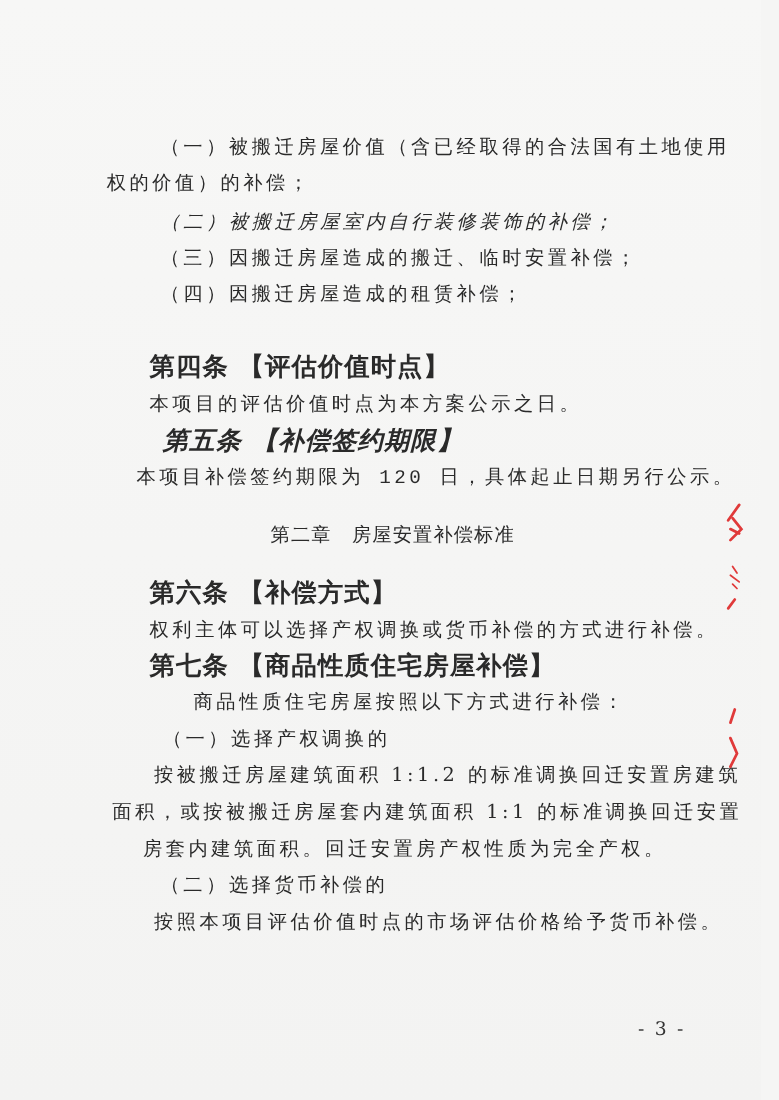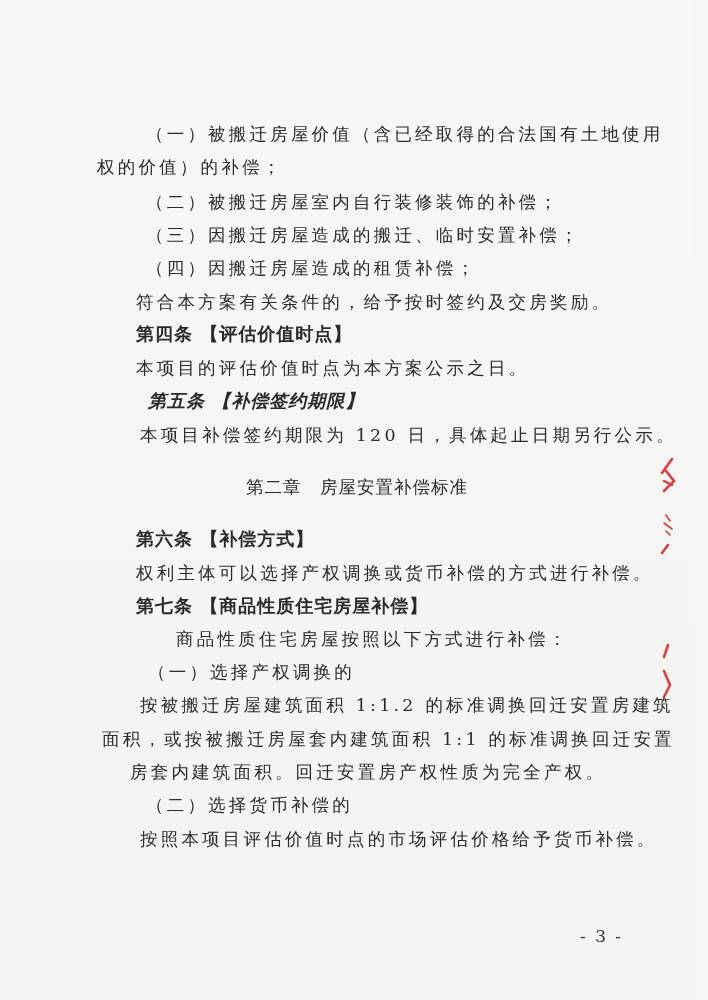--- a/index.html
+++ b/index.html
@@ -18,21 +18,21 @@
       position: absolute;
       font-size: 17.5px;
       letter-spacing: 3.2px;
       white-space: nowrap;
       line-height: 24px;
     }
     .heading {
       font-family: "DejaVu Sans", "Liberation Sans", sans-serif;
       font-weight: bold;
       letter-spacing: 1px;
-      font-size: 18px;
+      font-size: 23px;
     }
     .chapter {
       font-family: "DejaVu Sans", "Liberation Sans", sans-serif;
       font-weight: normal;
       font-size: 17.5px;
       letter-spacing: 1px;
     }
     .page-num {
       position: absolute; left: 580px; top: 926px;
       font-size: 17px; letter-spacing: 2px; color: #333;
@@ -42,30 +42,29 @@
       width: 60px; height: 260px;
     }
   </style>
 </head>
 <body>
 
 <div class="page">
 
   <div class="line" style="left:146px; top:122px;">（一）被搬迁房屋价值（含已经取得的合法国有土地使用</div>
   <div class="line" style="left:97px; top:155px;">权的价值）的补偿；</div>
-  <div class="line" style="left:146px; top:190px;">（二）被搬迁房屋室内自行装修装饰的补偿；</div>
+  <div class="line" style="left:146px; top:190px;font-style:italic;">（二）被搬迁房屋室内自行装修装饰的补偿；</div>
   <div class="line" style="left:146px; top:223px;">（三）因搬迁房屋造成的搬迁、临时安置补偿；</div>
   <div class="line" style="left:146px; top:256px;">（四）因搬迁房屋造成的租赁补偿；</div>
-  <div class="line" style="left:136px; top:290px;">符合本方案有关条件的，给予按时签约及交房奖励。</div>
 
   <div class="line heading" style="left:136px; top:322px;">第四条 【评估价值时点】</div>
   <div class="line" style="left:136px; top:356px;">本项目的评估价值时点为本方案公示之日。</div>
 
   <div class="line heading" style="left:148px; top:389px;font-style:italic;">第五条 【补偿签约期限】</div>
-  <div class="line" style="left:140px; top:423px;">本项目补偿签约期限为 120 日，具体起止日期另行公示。</div>
+  <div class="line" style="left:124px; top:423px;font-family:Liberation Mono, monospace;">本项目补偿签约期限为 120 日，具体起止日期另行公示。</div>
 
   <div class="line chapter" style="left:246px; top:475px;">第二章　房屋安置补偿标准</div>
 
   <div class="line heading" style="left:136px; top:527px;">第六条 【补偿方式】</div>
   <div class="line" style="left:136px; top:561px;">权利主体可以选择产权调换或货币补偿的方式进行补偿。</div>
 
   <div class="line heading" style="left:136px; top:594px;">第七条 【商品性质住宅房屋补偿】</div>
   <div class="line" style="left:136px; top:627px;margin-left:40px;">商品性质住宅房屋按照以下方式进行补偿：</div>
   <div class="line" style="left:148px; top:660px;">（一）选择产权调换的</div>
   <div class="line" style="left:140px; top:693px;">按被搬迁房屋建筑面积 1:1.2 的标准调换回迁安置房建筑</div>

